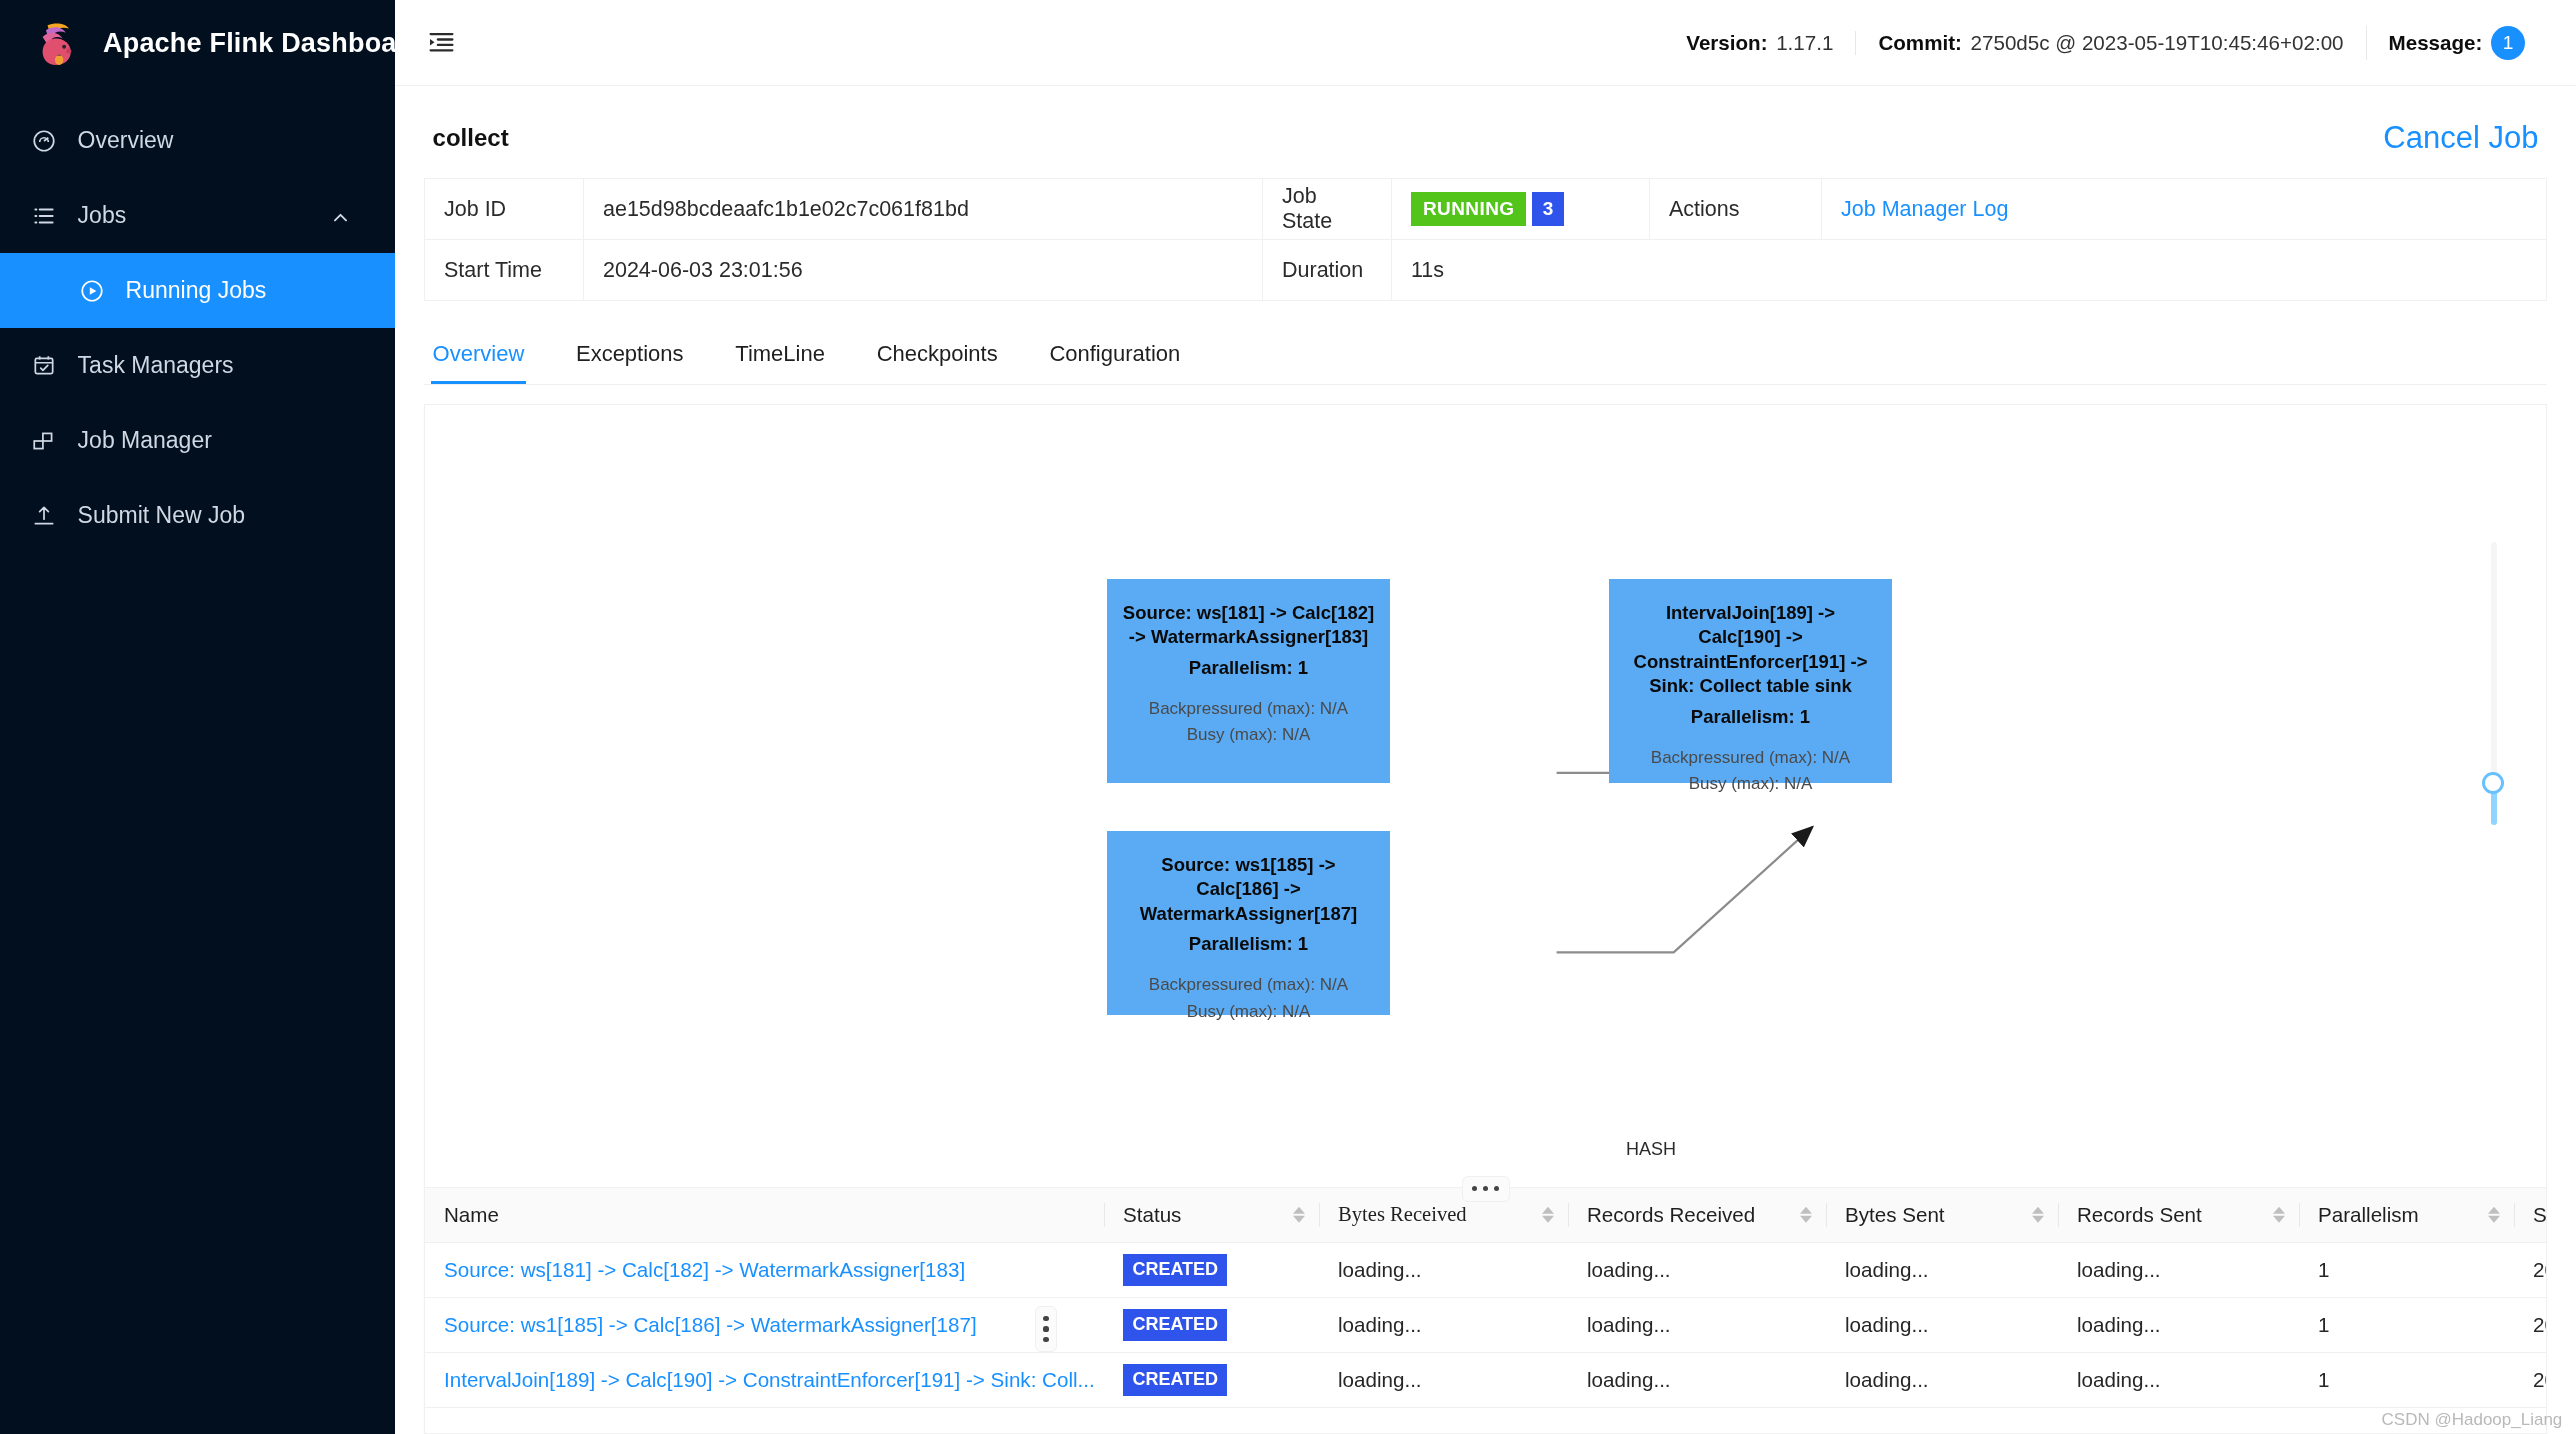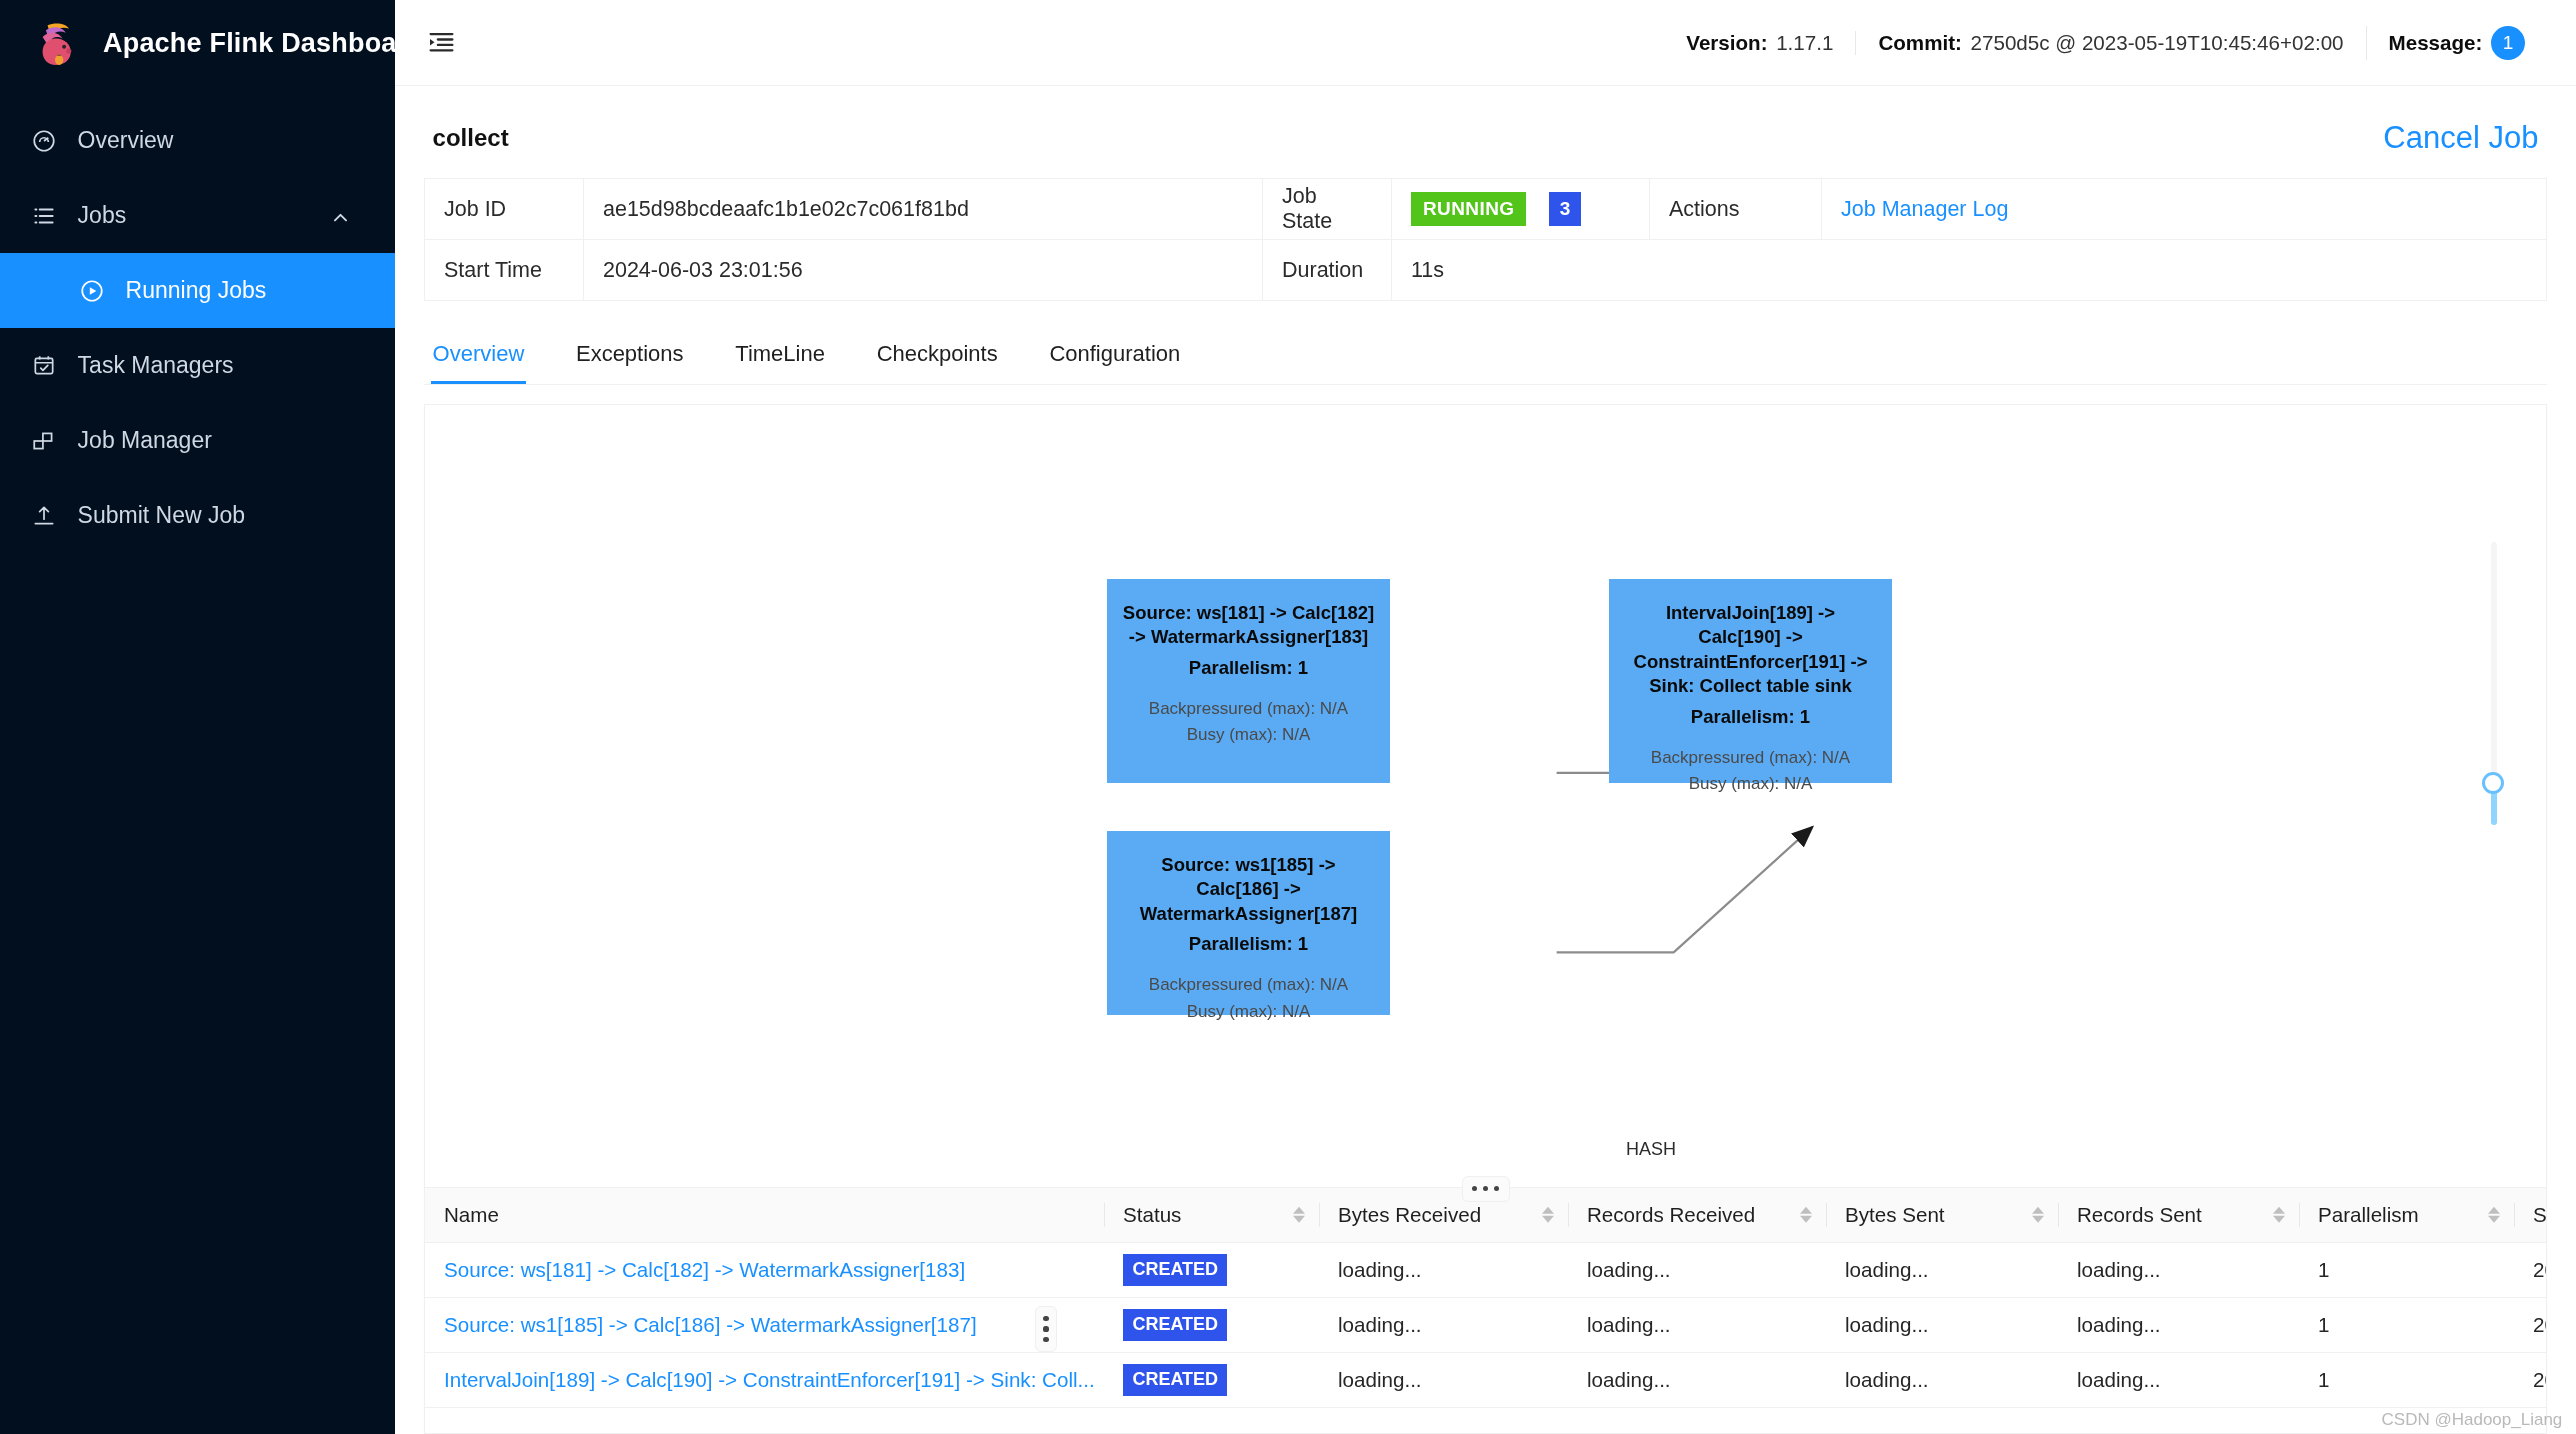--- a/index.html
+++ b/index.html
@@ -91,21 +91,21 @@
     font-size: 31px; color: #1890ff; cursor: pointer;
   }
 
   .job-table { width: 100%; border-collapse: collapse; font-size: 21.5px; color: #2b2b2b; table-layout: fixed; }
   .job-table td { border: 0.9px solid #f0f0f0; height: 61px; padding: 0 19px; vertical-align: middle; }
   .lbl { width: 159px; }
   .job-table td.v-id { width: 679px; }
   .job-table td.lbl2 { width: 129px; }
   .job-table td.v-state { width: 258px; }
   .job-table td.lbl3 { width: 172px; }
-  .state-wrap { display: flex; align-items: flex-end; gap: 23px; }
+  .state-wrap { display: flex; align-items: flex-end; gap: 6px; }
   .state-badge {
     background: #52c41a; color: #fff; font-size: 19px; font-weight: bold;
     padding: 5.2px 12px; letter-spacing: 0.4px; line-height: 1.2;
   }
   .count-badge {
     background: #2f54eb; color: #fff; font-size: 19px; font-weight: bold;
     padding: 5.2px 10.3px; line-height: 1.2;
   }
   .link { color: #1890ff; cursor: pointer; }
 
@@ -198,21 +198,21 @@
     cursor: col-resize; z-index: 8;
   }
   .vdrag i { width: 5.2px; height: 5.2px; border-radius: 50%; background: #444; display:block; }
 
   .watermark {
     position: absolute; right: 13.7px; bottom: 4px;
     color: #b9b9b9; font-size: 17px; z-index: 9;
   }
   .col-name { width: 679px; }
   .col-status { width: 215px; }
-  .col-br { width: 249px; }
+  .col-br { width: 249px; font-family: Liberation Serif, serif; }
   .col-rr { width: 258px; }
   .col-bs { width: 232px; }
   .col-rs { width: 241px; }
   .col-par { width: 215px; }
   .col-st { width: 129px; }
 </style>
 </head>
 <body>
 
 <div class="app">

